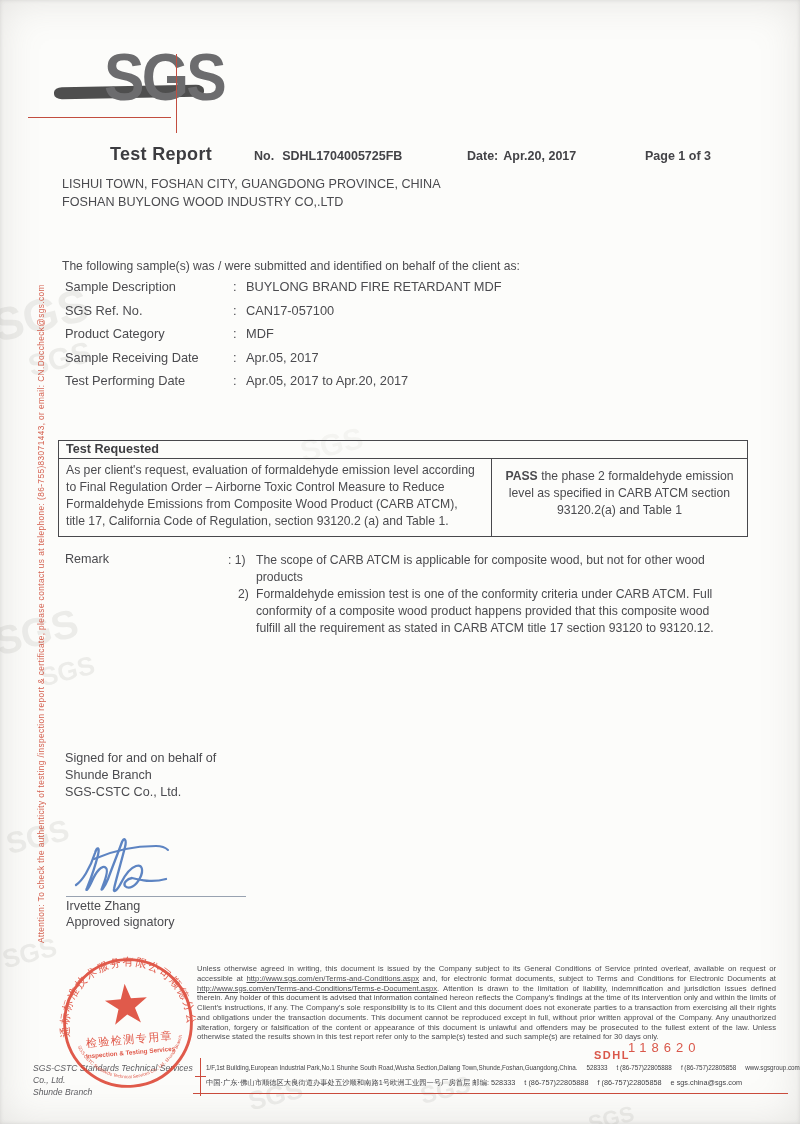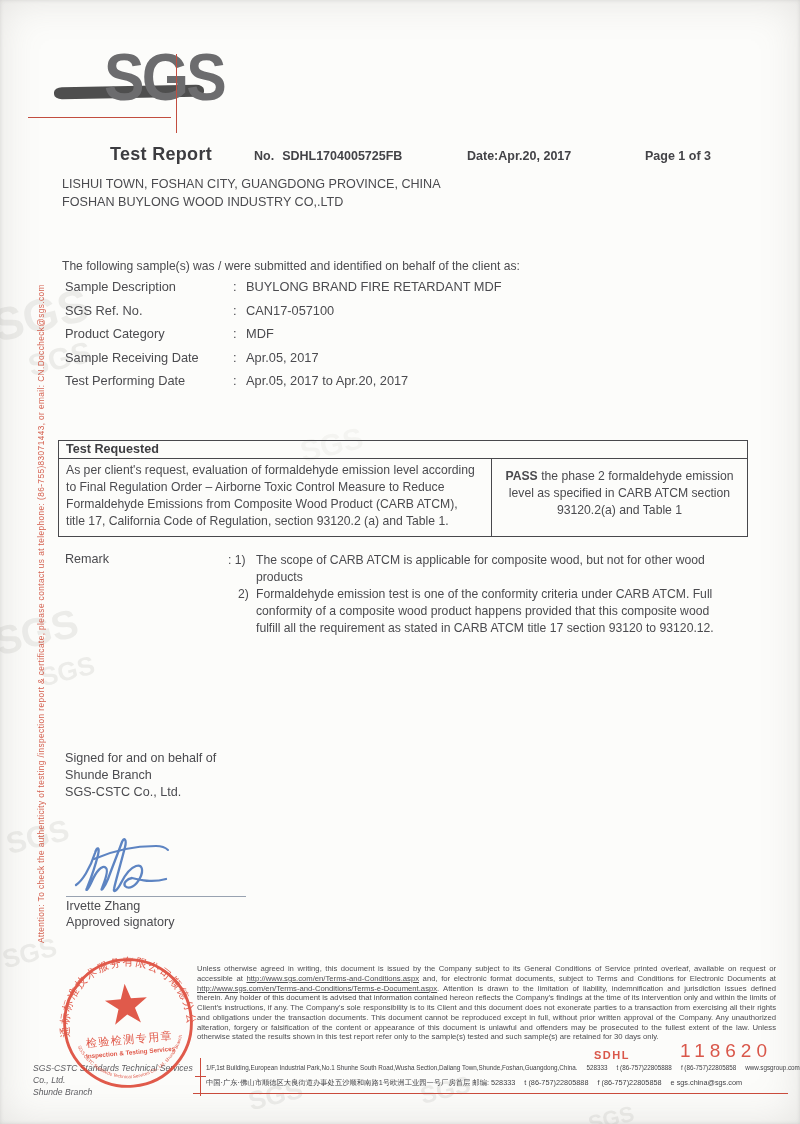--- a/index.html
+++ b/index.html
@@ -13,21 +13,21 @@
   
   .bar-artifact{left:54px;top:86px;width:150px;height:12px;background:#4e4e4e;border-radius:8px/5px;transform:rotate(-1deg);}
   
   .logo{left:104px;top:44px;font-size:66px;font-weight:bold;color:#6c6c6e;letter-spacing:-3px;transform:scaleX(0.92);transform-origin:left top;line-height:1;}
   .redline-h{left:28px;top:117px;width:143px;border-top:1.6px solid #c24d3f;}
   .redline-v{left:176px;top:54px;height:79px;border-left:1.6px solid #c24d3f;}
   
   .title{left:110px;top:144px;font-size:18px;font-weight:bold;color:#3c3c40;letter-spacing:0.3px;}
   .hmeta{top:149px;font-size:12.5px;font-weight:bold;color:#434347;white-space:nowrap;}
   .h-no{left:254px;} .h-no .val{margin-left:8px;}
-  .h-date{left:467px;} .h-date .val{}
+  .h-date{left:467px;} .h-date .val{margin-left:5px;}
   .h-page{left:645px;}
   
   .client{left:62px;top:176px;font-size:12.6px;line-height:17.5px;color:#4b4b4f;}
   
   .intro{left:62px;top:259px;font-size:12.1px;color:#4b4b4f;}
   .info{left:65px;top:279px;font-size:12.8px;}
   .irow{display:flex;height:23.6px;align-items:flex-start;}
   .ilabel{width:168px;flex:none;}
   .icolon{width:13px;flex:none;}
   
@@ -52,21 +52,21 @@
   .sig-svg{left:68px;top:833px;}
   .sig-line{left:66px;top:896px;width:180px;border-top:1.4px solid #98a2b0;}
   .sig-name{left:66px;top:899px;font-size:12.6px;}
   .sig-role{left:66px;top:915px;font-size:12.6px;}
   
   .legal{left:197px;top:964px;width:579px;font-size:7.7px;line-height:9.75px;text-align:justify;color:#4d4d51;}
   .legal .url{text-decoration:underline;}
   
   .code{color:#d9574a;white-space:nowrap;}
   .code-prefix{left:594px;top:1049px;font-size:11px;font-weight:bold;letter-spacing:1.5px;}
-  .code-number{left:680px;top:1040px;font-size:19px;letter-spacing:5px;}
+  .code-number{left:628px;top:1040px;font-size:13px;letter-spacing:5px;}
   
   .co-footer{left:33px;top:1062px;width:170px;font-size:8.6px;line-height:12px;color:#5c5c60;font-style:italic;}
   .fline1{left:206px;top:1064px;width:582px;display:flex;gap:9px;font-size:6.3px;color:#3f3f43;white-space:nowrap;align-items:baseline;}
   .fline2{left:206px;top:1078px;width:582px;display:flex;gap:9px;font-size:7.3px;color:#3f3f43;white-space:nowrap;align-items:baseline;}
   .red-cross-v{left:200px;top:1058px;height:38px;border-left:1.3px solid #cc4a3c;}
   .red-cross-h{left:195px;top:1076px;width:11px;border-top:1.3px solid #cc4a3c;}
   .red-hr{left:193px;top:1093px;width:595px;border-top:1.7px solid #c94b3c;}
   .member{left:480px;top:1098px;width:300px;text-align:center;font-size:12px;color:#515156;font-weight:500;}
   
   .stamp{left:56px;top:951px;width:144px;height:144px;transform:rotate(-5deg);opacity:0.88;}

